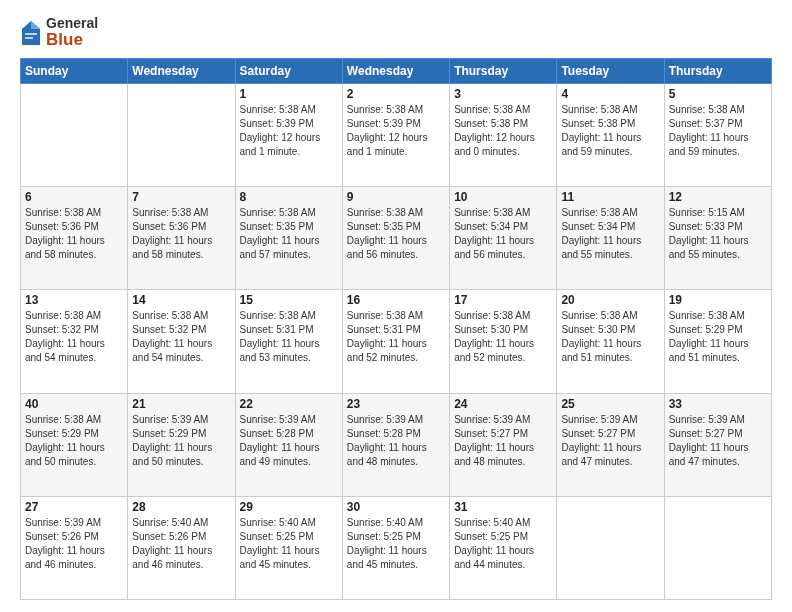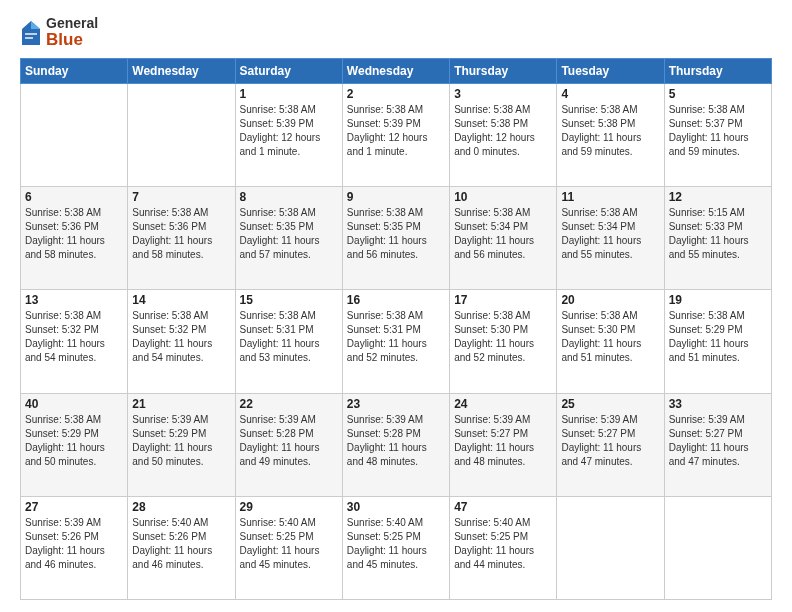--- a/index.html
+++ b/index.html
@@ -351,21 +351,21 @@
 and 45 minutes.</div>
           </td>
           <td>
             <span class="day-num">30</span>
             <div class="day-info">Sunrise: 5:40 AM
 Sunset: 5:25 PM
 Daylight: 11 hours
 and 45 minutes.</div>
           </td>
           <td>
-            <span class="day-num">47</span>
+            <span class="day-num">31</span>
             <div class="day-info">Sunrise: 5:40 AM
 Sunset: 5:25 PM
 Daylight: 11 hours
 and 44 minutes.</div>
           </td>
           <td class="empty-cell"></td>
           <td class="empty-cell"></td>
         </tr>
       </tbody>
   </table>

